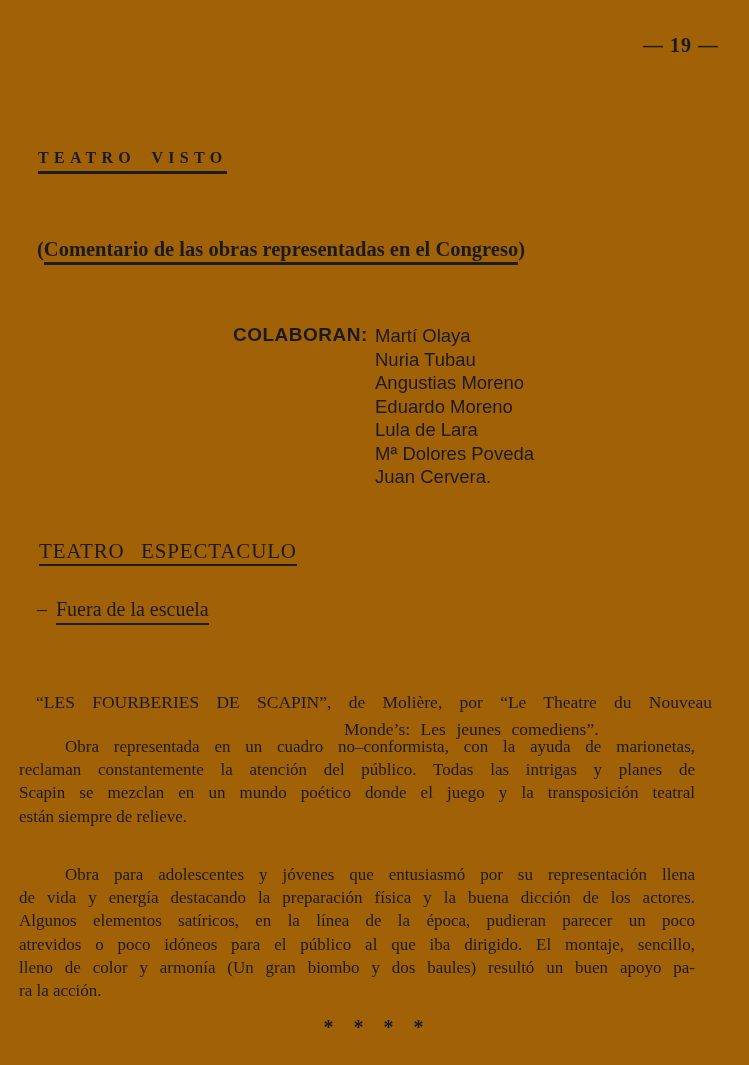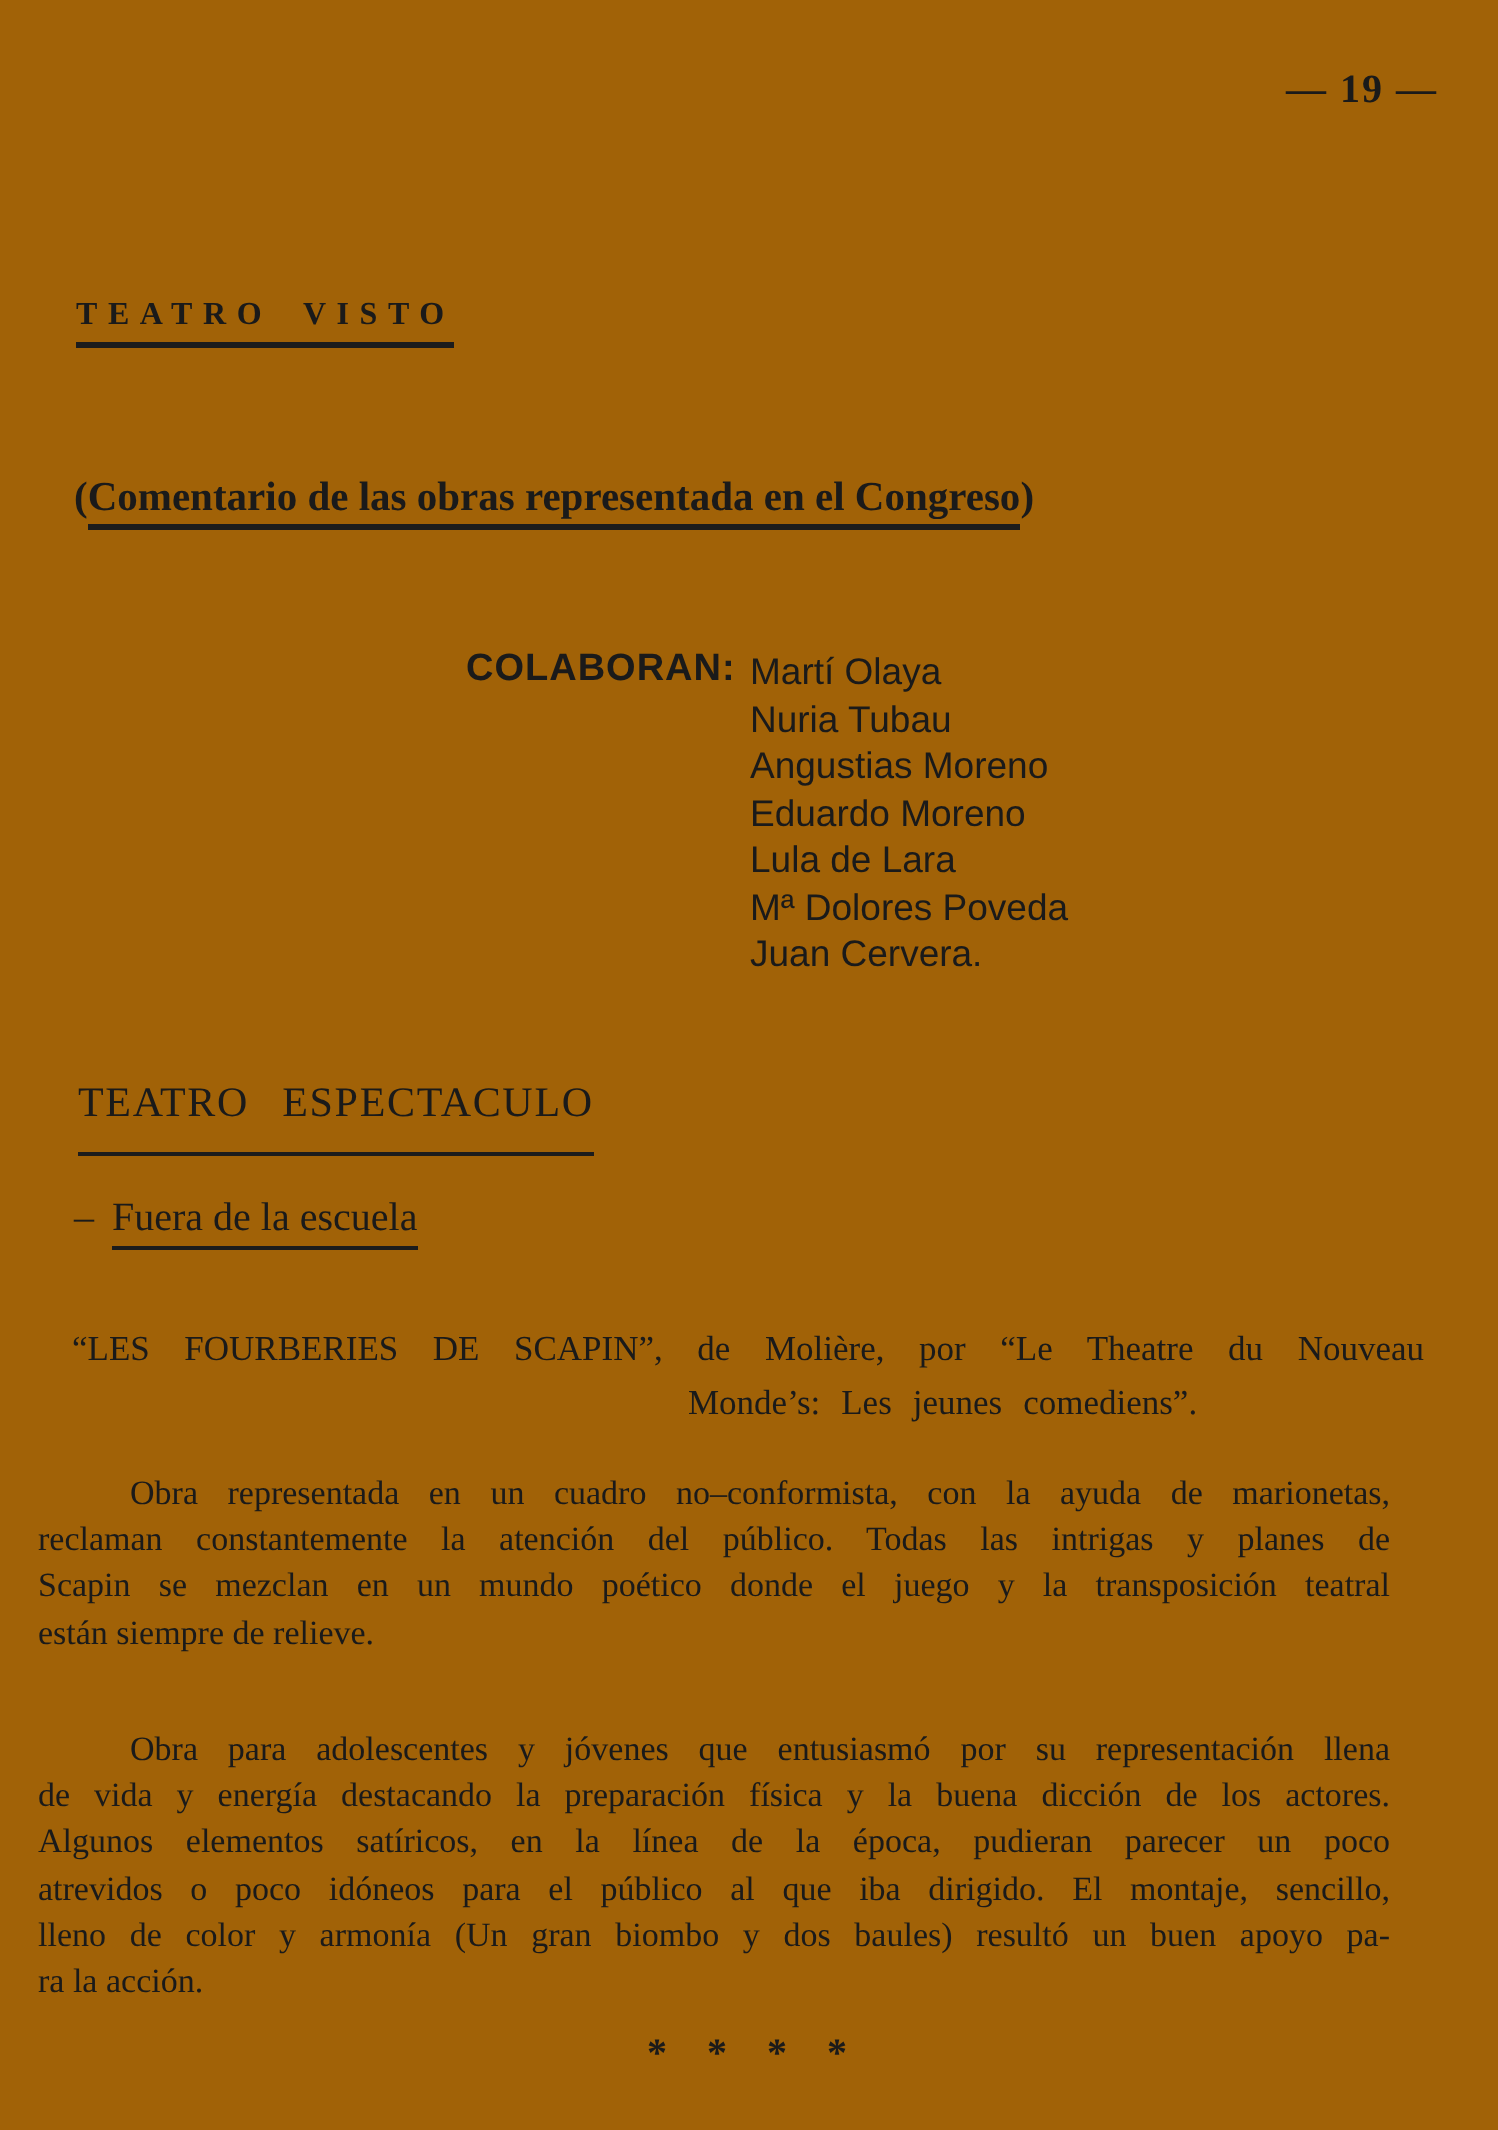--- a/index.html
+++ b/index.html
@@ -27,30 +27,30 @@
     font-family:"Liberation Sans", sans-serif; font-weight:bold;
     font-size:19px; letter-spacing:0.5px; white-space:nowrap;
   }
   .colaboran-names {
     position:absolute; top:324px; left:375px;
     font-family:"Liberation Sans", sans-serif; font-size:18.5px; line-height:23.5px;
   }
   .section-heading {
     position:absolute; top:539px; left:39px;
     font-size:21px; letter-spacing:0.04em; word-spacing:0.5em;
-    padding-bottom:12px; border-bottom:2.5px solid #1c1c1c; white-space:nowrap;
+    padding-bottom:0; border-bottom:2.5px solid #1c1c1c; white-space:nowrap;
   }
   .subsection {
     position:absolute; top:598px; left:37px;
     font-size:20px; white-space:nowrap;
   }
   .subsection .dash { margin-right:9px; }
   .subsection .underlined { border-bottom:2.5px solid #1c1c1c; padding-bottom:3px; }
   .work {
-    position:absolute; top:661px; left:36px; width:676px;
+    position:absolute; top:689px; left:36px; width:676px;
     font-size:17.5px; line-height:27px; word-spacing:0.35em;
   }
   .work .line1 { text-align:justify; text-align-last:justify; }
   .work .line2 { margin-left:308px; white-space:nowrap; }
   .para {
     position:absolute; left:19px; width:676px;
     font-size:17px; line-height:23.2px;
   }
   .para-1 { top:735px; }
   .para-2 { top:863px; }
@@ -64,21 +64,21 @@
 </style>
 </head>
 <body>
 
 <div class="page">
 
   <div class="page-number">— 19 —</div>
 
   <div class="doc-title">TEATRO VISTO</div>
 
-  <div class="doc-subtitle"><span>(</span><span class="underlined">Comentario de las obras representada en el Congreso</span><span>)</span></div>
+  <div class="doc-subtitle"><span>(</span><span class="underlined">Comentario de las obras representadas en el Congreso</span><span>)</span></div>
 
   <div class="colaboran-label">COLABORAN:</div>
 
   <div class="colaboran-names">
     <div>Martí Olaya</div>
     <div>Nuria Tubau</div>
     <div>Angustias Moreno</div>
     <div>Eduardo Moreno</div>
     <div>Lula de Lara</div>
     <div>Mª Dolores Poveda</div>

